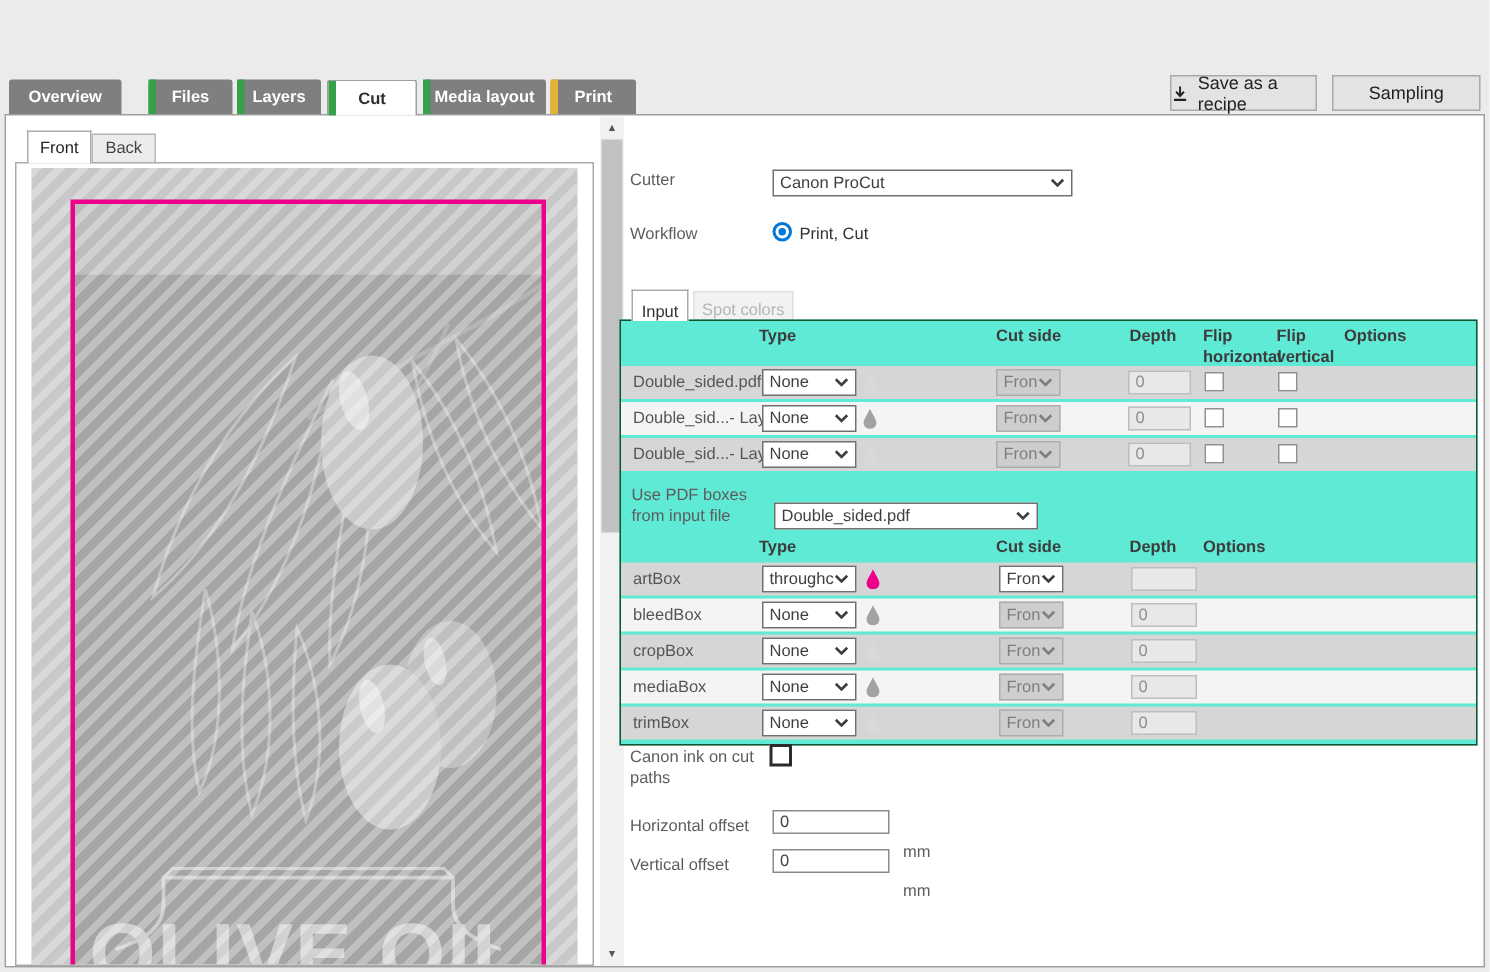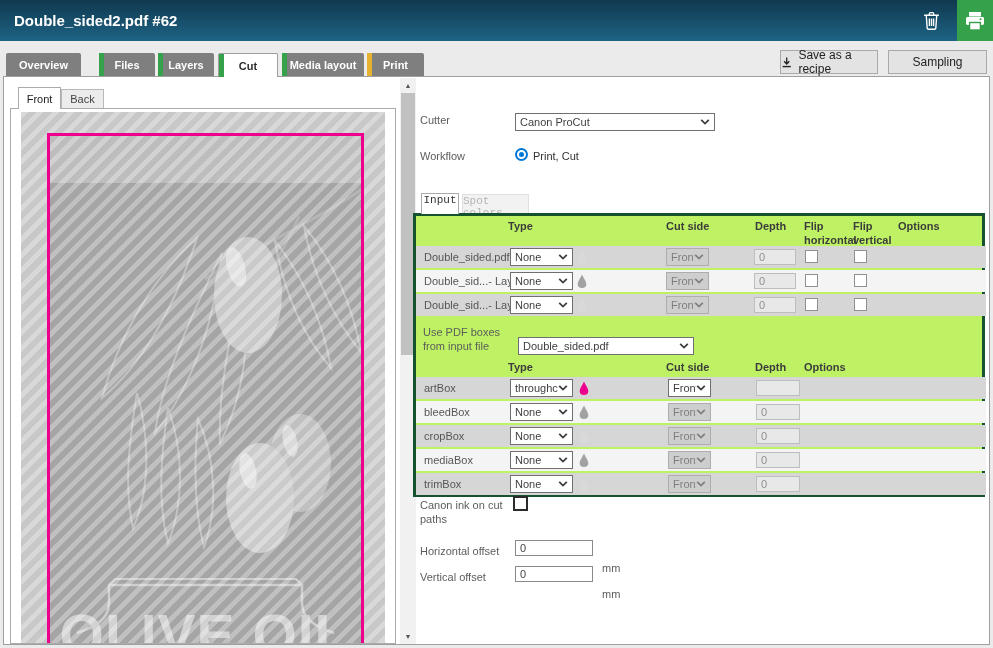--- a/index.html
+++ b/index.html
@@ -74,29 +74,29 @@
     padding-left:4px; line-height:14px; color:#444; }
   .nf.dis { background:#e8e8e8; border-color:#bdbdbd; color:#8f8f8f; }
   .cb { position:absolute; width:13px; height:13px; top:4px; background:#fff;
     border:1px solid #909090; cursor:pointer; }
   .radio { position:absolute; width:13px; height:13px; border-radius:50%;
     border:2px solid var(--radio-blue); background:#fff; cursor:pointer; }
   .radio::after { content:""; position:absolute; left:2px; top:2px; width:5px; height:5px;
     border-radius:50%; background:var(--radio-blue); }
 
   
-  .subtab { position:absolute; display:flex; align-items:flex-start; justify-content:center;font-family:Liberation Mono, monospace; }
+  .subtab { position:absolute; display:flex; align-items:flex-end; justify-content:center; }
   .subtab.active { left:421px; top:193px; width:38px; height:21px; background:#fff;
     border:1px solid #ababab; border-bottom:none; z-index:3; color:#333; cursor:pointer; }
   .subtab.disabled { left:462px; top:194px; width:67px; height:20px; background:#f2f2f2;
     border:1px solid #e0e0e0; color:#b5b5b5; }
 
   
   .inputbox { position:absolute; left:413px; top:213px; width:572px; height:284px;
-    border:3px solid #14532d; background:#bef264; }
+    border:1px solid #14532d; background:#5eead4; }
   .hcell { position:absolute; font-weight:bold; color:#3c3c3c; line-height:1.25; }
   .trow { position:absolute; left:0; width:570px; height:22px; }
   .trow.gray { background:#d6d6d6; }
   .trow.light { background:#f4f4f4; }
   .rlabel { position:absolute; top:5px; color:#565656; white-space:nowrap; }
   .trow .sel { top:2px; }
   .trow .nf { top:3px; width:42px; }
   .drop { position:absolute; top:4px; width:10px; height:14px; }
   .drop path { fill:currentColor; }
   .drop.faint { color:#d9d9d9; }
@@ -104,34 +104,20 @@
   .drop.magenta { color:var(--magenta); }
 
   .unit { position:absolute; color:#5d5d5d;margin-top:17px; }
   .bigcb { position:absolute; width:15px; height:15px; background:#fff; border:2px solid #2b2b2b; cursor:pointer; }
 </style>
 </head>
 <body>
 
 <div id="app">
 
-  <div class="titlebar">
-    <span class="title">Double_sided2.pdf #62</span>
-    <svg class="tb-icon" style="right:51px" viewBox="0 0 20 20">
-      <path d="M3,5 h14 M8,5 V3.4 a0.9,0.9 0 0 1 0.9,-0.9 h2.2 a0.9,0.9 0 0 1 0.9,0.9 V5 M5,5 l0.9,12.3 a1.1,1.1 0 0 0 1.1,1 h6 a1.1,1.1 0 0 0 1.1,-1 L15,5 M8,8 v7.2 M10,8 v7.2 M12,8 v7.2" stroke="#fff" stroke-width="1.3" fill="none"></path>
-    </svg>
-    <div class="printer-block">
-      <svg width="22" height="20" viewBox="0 0 22 20">
-        <rect x="5" y="1" width="12" height="4.5" fill="#fff"></rect>
-        <rect x="2" y="6" width="18" height="8" rx="1.4" fill="#fff"></rect>
-        <circle cx="16.5" cy="8.2" r="1" fill="#35A14B"></circle>
-        <rect x="5.6" y="11.5" width="10.8" height="7.5" fill="#fff" stroke="#35A14B" stroke-width="1.4"></rect>
-      </svg>
-    </div>
-  </div>
 
   <div class="btn" style="left:780px; width:98px">
     <svg width="13" height="13" viewBox="0 0 14 14">
       <path d="M7,1 V8.4 M3.8,5.4 L7,8.8 L10.2,5.4" stroke="#222" stroke-width="1.6" fill="none"></path>
       <path d="M2,12 h10" stroke="#222" stroke-width="1.7"></path>
     </svg>
     <span>Save as a recipe</span>
   </div>
   <div class="btn" style="left:888px; width:99px">
     <span>Sampling</span>

